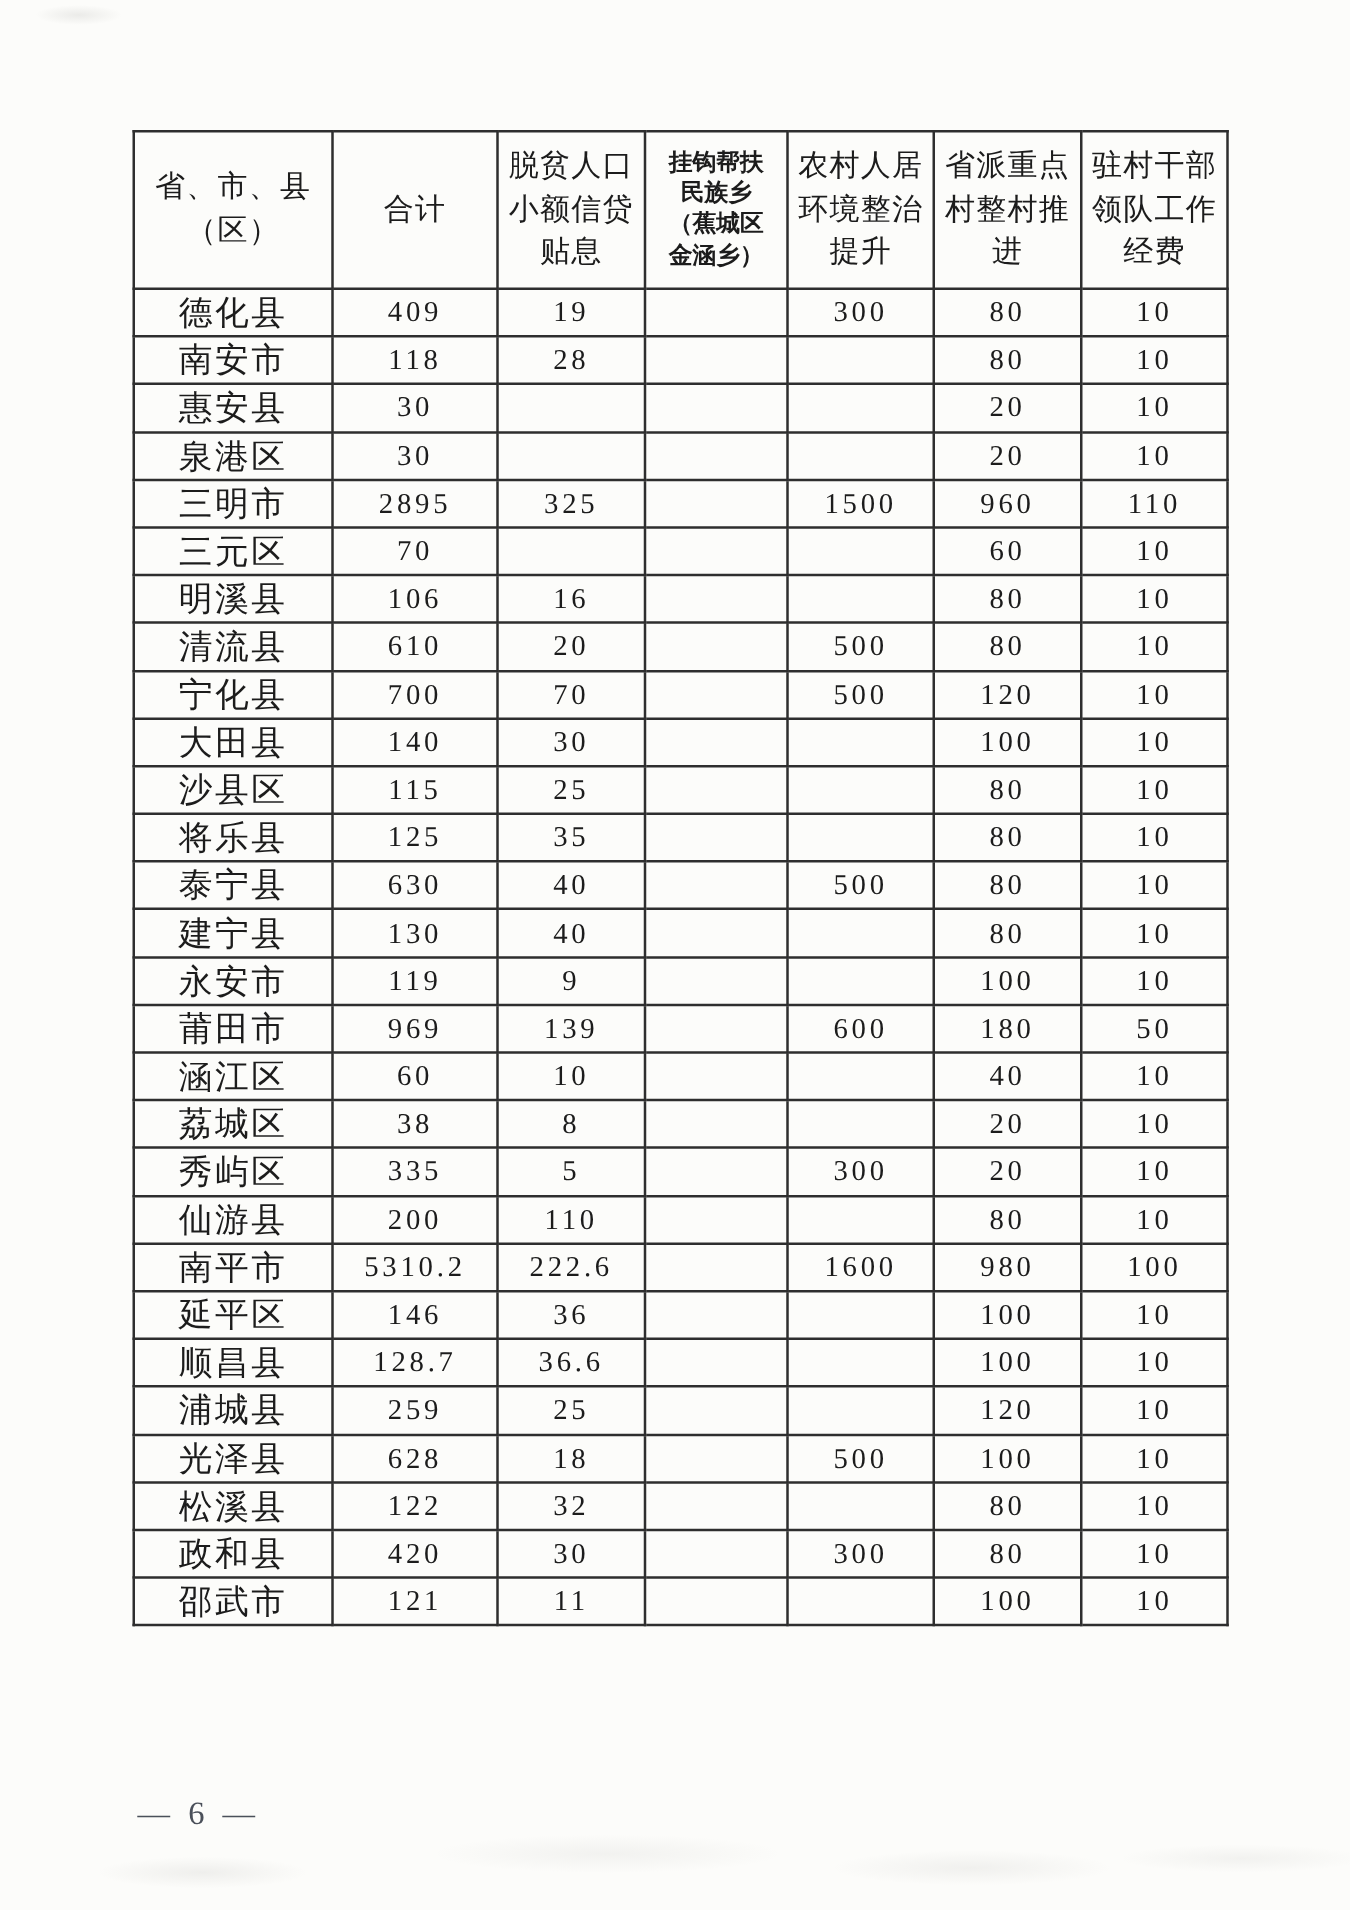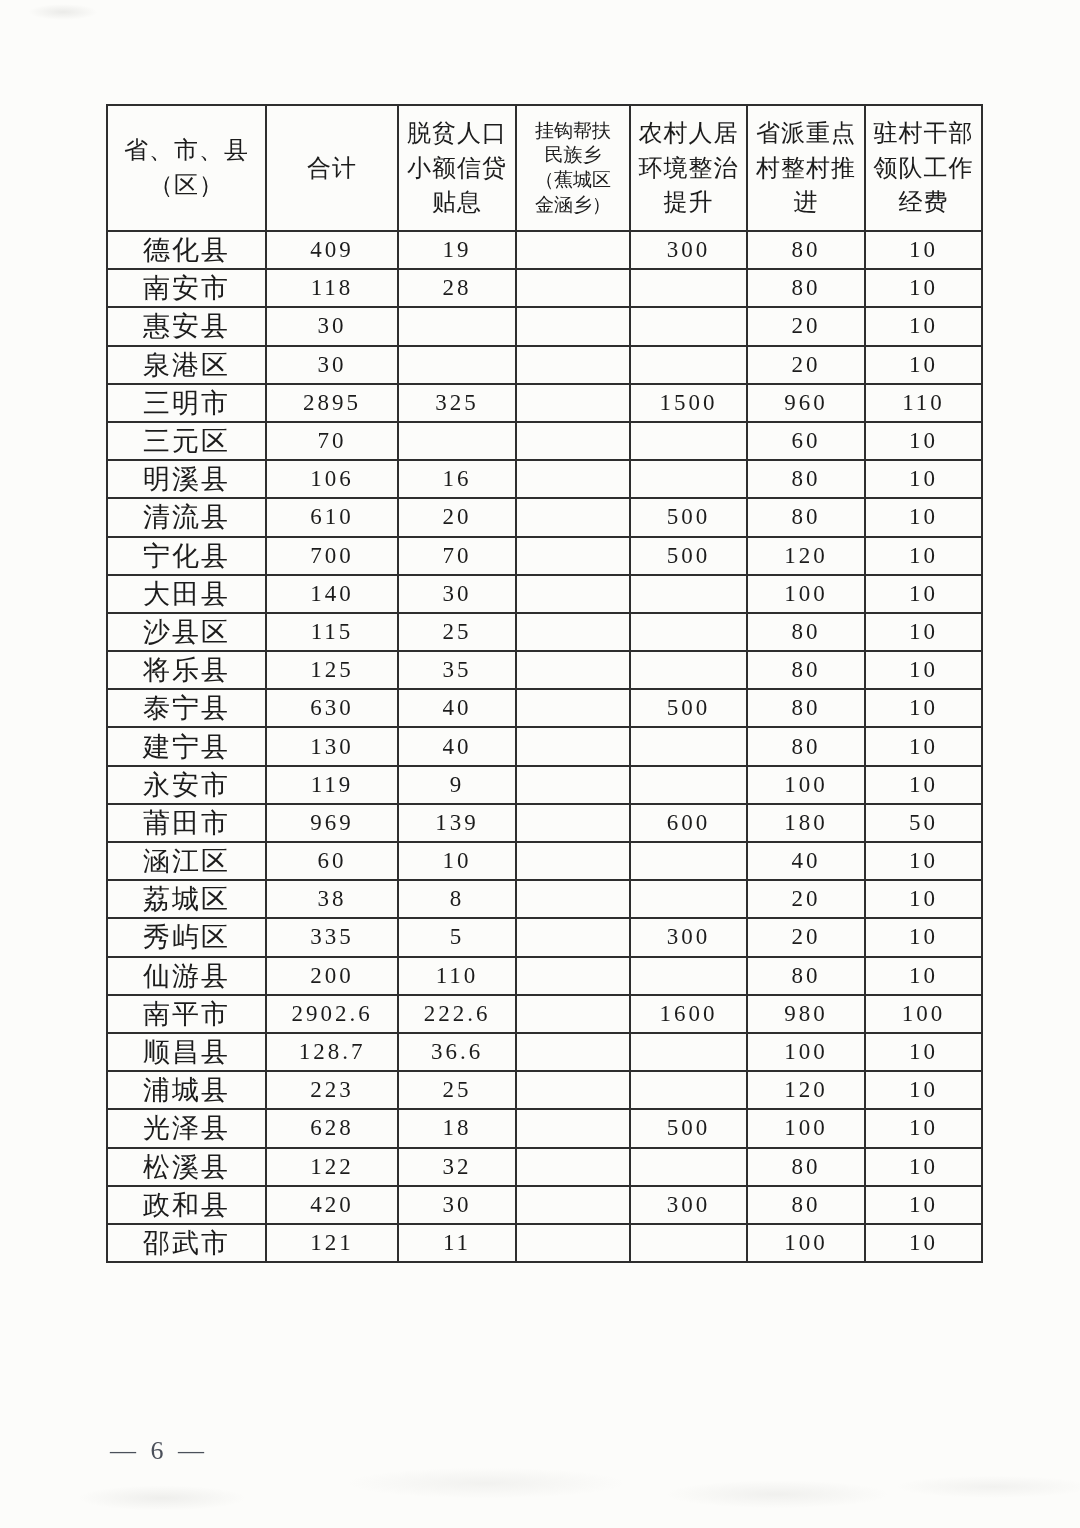--- a/index.html
+++ b/index.html
@@ -33,21 +33,21 @@
     border:2px solid #2e2e2e;
     text-align:center;vertical-align:middle;
     padding:0 2px;overflow:hidden;
   }
   thead tr{height:126px;}
   tbody tr{height:38.2px;}
   th{
     font-weight:400;font-size:24px;line-height:1.45;
     white-space:pre-line;letter-spacing:1px;
   }
-  th.small-header{font-size:19px;line-height:1.3;letter-spacing:0;}
+  th.small-header{font-size:19px;line-height:1.3;letter-spacing:0;font-weight:bold;}
   td.region{font-size:27px;letter-spacing:2px;}
   td.num{font-size:23px;letter-spacing:3px;}
   td.col-total{font-weight:400;}
   tr.emphasis td{font-weight:400;}
   .page-footer{
     position:absolute;left:110px;top:1436px;
     font-size:26px;color:#4b505a;letter-spacing:4px;
   }
 </style>
 </head>
@@ -264,39 +264,48 @@
         <td class="region">仙游县</td>
         <td class="num col-total">200</td>
         <td class="num">110</td>
         <td class="num"></td>
         <td class="num"></td>
         <td class="num">80</td>
         <td class="num">10</td>
       </tr>
       <tr class="emphasis">
         <td class="region">南平市</td>
-        <td class="num col-total">2902.6</td>
+        <td class="num col-total">5310.2</td>
         <td class="num">222.6</td>
         <td class="num"></td>
         <td class="num">1600</td>
         <td class="num">980</td>
         <td class="num">100</td>
+      </tr>
+      <tr>
+        <td class="region">延平区</td>
+        <td class="num col-total">146</td>
+        <td class="num">36</td>
+        <td class="num"></td>
+        <td class="num"></td>
+        <td class="num">100</td>
+        <td class="num">10</td>
       </tr>
       <tr>
         <td class="region">顺昌县</td>
         <td class="num col-total">128.7</td>
         <td class="num">36.6</td>
         <td class="num"></td>
         <td class="num"></td>
         <td class="num">100</td>
         <td class="num">10</td>
       </tr>
       <tr>
         <td class="region">浦城县</td>
-        <td class="num col-total">223</td>
+        <td class="num col-total">259</td>
         <td class="num">25</td>
         <td class="num"></td>
         <td class="num"></td>
         <td class="num">120</td>
         <td class="num">10</td>
       </tr>
       <tr>
         <td class="region">光泽县</td>
         <td class="num col-total">628</td>
         <td class="num">18</td>

